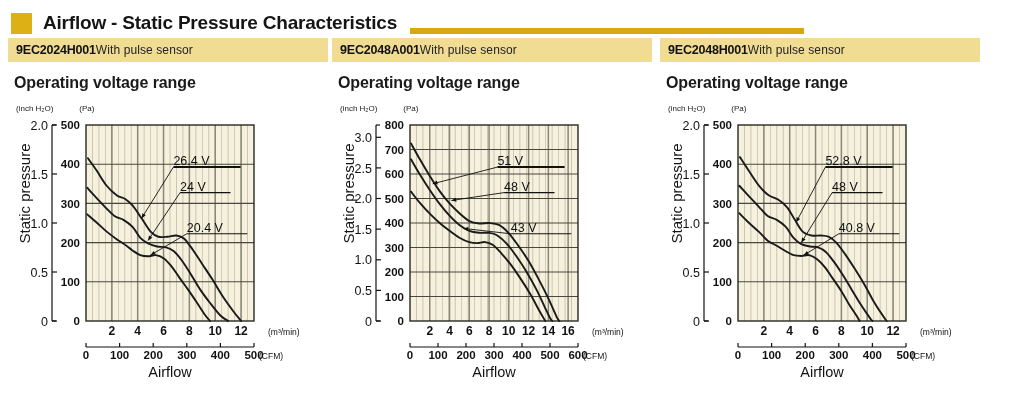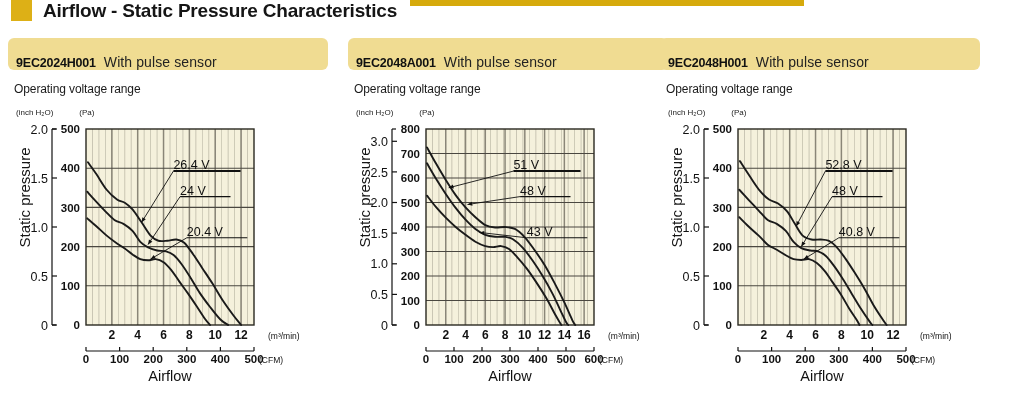--- a/index.html
+++ b/index.html
@@ -4,48 +4,48 @@
 <style>
   html,body{margin:0;padding:0;}
   body{
     width:1009px;height:404px;background:#ffffff;
     font-family:"Liberation Sans", sans-serif;
     color:#1a1a1a;overflow:hidden;position:relative;
   }
   
   .page-title-row{
     position:absolute;left:0;top:0;width:810px;height:34px;
-    display:flex;align-items:flex-start;
+    display:flex;align-items:flex-end;
   }
   .title-swatch{
     width:21px;height:21px;background:#ddb016;margin-left:11px;flex:0 0 auto;
   }
   .title-text{
     font-size:19px;font-weight:bold;color:#151515;margin-left:11px;
     letter-spacing:-0.2px;white-space:nowrap;
   }
   .title-rule{
     flex:1 1 auto;height:6px;background:#d6aa0c;margin-left:13px;margin-right:6px;
   }
 
   
   .panel{position:absolute;top:38px;width:320px;height:360px;}
   .panel.p0{left:8px;}
-  .panel.p1{left:348px;}
+  .panel.p1{left:332px;}
   .panel.p2{left:660px;}
 
   .model-bar{
-    height:32px;background:#f0dc92;display:flex;align-items:flex-end;
-    padding-left:8px;box-sizing:border-box;border-radius:6px;
+    height:24px;background:#f0dc92;display:flex;align-items:center;
+    padding-left:8px;box-sizing:border-box;
   }
   .model-name{font-size:12.5px;font-weight:bold;color:#111;letter-spacing:-0.2px;}
-  .model-note{font-size:14px;color:#222;margin-left:8px;letter-spacing:0.1px;}
+  .model-note{font-size:12px;color:#222;letter-spacing:0.1px;}
 
   .sub-title{
-    font-size:12px;color:#1a1a1a;margin-top:12px;margin-left:6px;letter-spacing:-0.1px;
+    font-size:16px;color:#1a1a1a;margin-top:12px;margin-left:6px;letter-spacing:-0.1px;font-weight:bold;
   }
 
   .units-row{
     margin-top:12px;margin-left:8px;font-size:8px;color:#222;
     display:flex;gap:20px;
   }
   .units-row .u2{margin-left:6px;}
 
   .chart-wrap{position:relative;margin-top:2px;height:265px;}
   .chart-wrap svg{display:block;}

